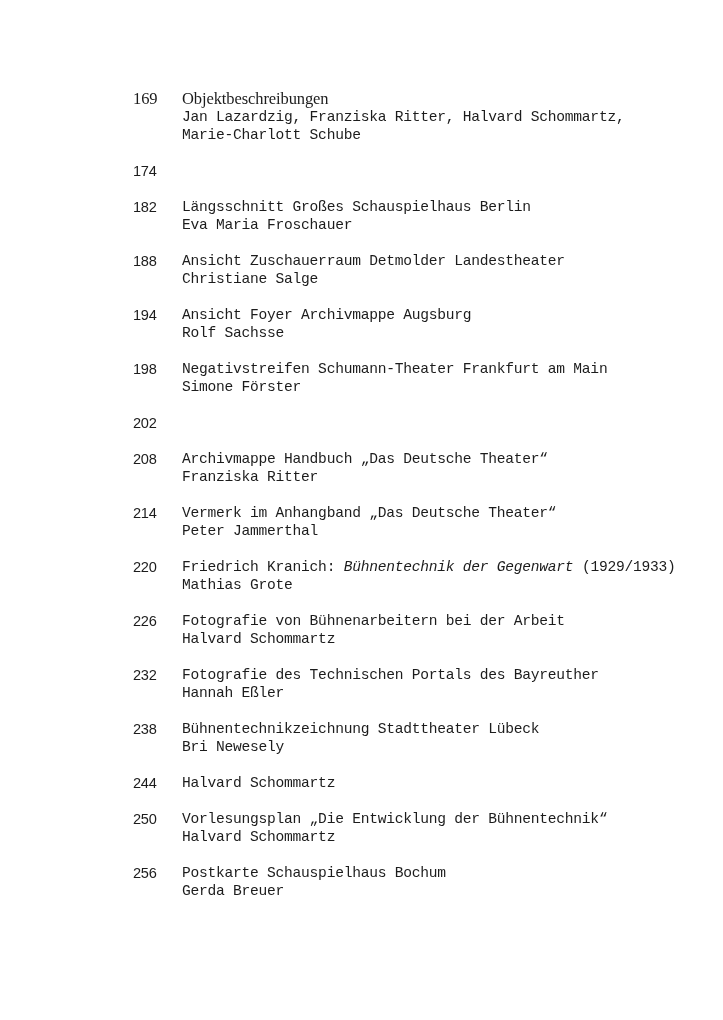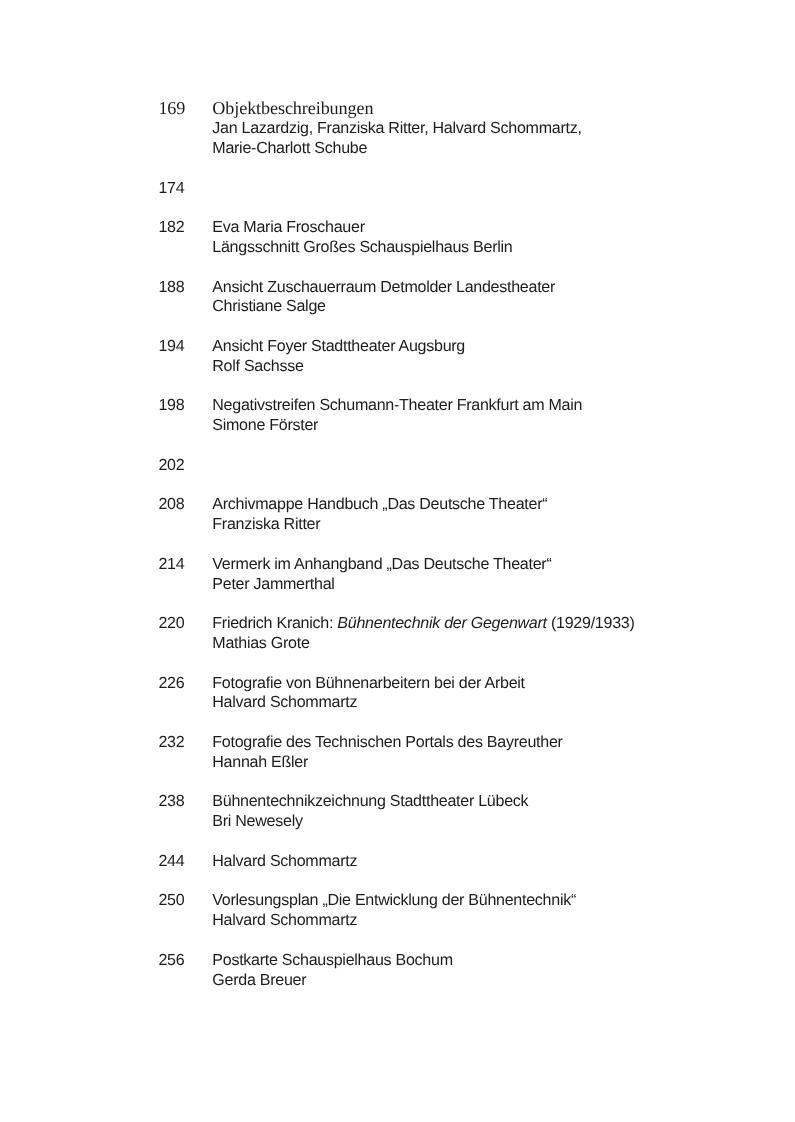--- a/index.html
+++ b/index.html
@@ -10,41 +10,42 @@
     body {
       width: 723px;
       height: 1020px;
       position: relative;
       overflow: hidden;
       color: #1c1c1c;
       font-family: "Liberation Sans", sans-serif;
     }
     .toc {
       position: absolute;
-      left: 144px;
+      left: 133px;
       top: 90px;
       width: 480px;
     }
     .entry {
       display: flex;
       margin-bottom: 18px;
       font-size: 14.6px;
       line-height: 18px;
       letter-spacing: -0.25px;
     }
     .entry .page {
       width: 49px;
       flex: 0 0 49px;
     }
     .entry .body {
       flex: 1 1 auto;
     }
     .entry .line {
       display: block;
       white-space: nowrap;
+      font-family: Liberation Mono, monospace;
     }
     .entry.serif-head .page,
     .entry.serif-head .title {
       font-family: "Liberation Serif", serif;
       font-size: 16.5px;
       letter-spacing: -0.1px;
     }
     .entry .title em {
       font-style: italic;
     }
@@ -65,37 +66,37 @@
 
   <div class="entry">
     <span class="page">174</span>
     <div class="body">
     </div>
   </div>
 
   <div class="entry">
     <span class="page">182</span>
     <div class="body">
+      <span class="line title">Längsschnitt Großes Schauspielhaus Berlin</span>
       <span class="line">Eva Maria Froschauer</span>
-      <span class="line title">Längsschnitt Großes Schauspielhaus Berlin</span>
     </div>
   </div>
 
   <div class="entry">
     <span class="page">188</span>
     <div class="body">
       <span class="line title">Ansicht Zuschauerraum Detmolder Landestheater</span>
       <span class="line">Christiane Salge</span>
     </div>
   </div>
 
   <div class="entry">
     <span class="page">194</span>
     <div class="body">
-      <span class="line title">Ansicht Foyer Stadttheater Augsburg</span>
+      <span class="line title">Ansicht Foyer Archivmappe Augsburg</span>
       <span class="line">Rolf Sachsse</span>
     </div>
   </div>
 
   <div class="entry">
     <span class="page">198</span>
     <div class="body">
       <span class="line title">Negativstreifen Schumann-Theater Frankfurt am Main</span>
       <span class="line">Simone Förster</span>
     </div>

